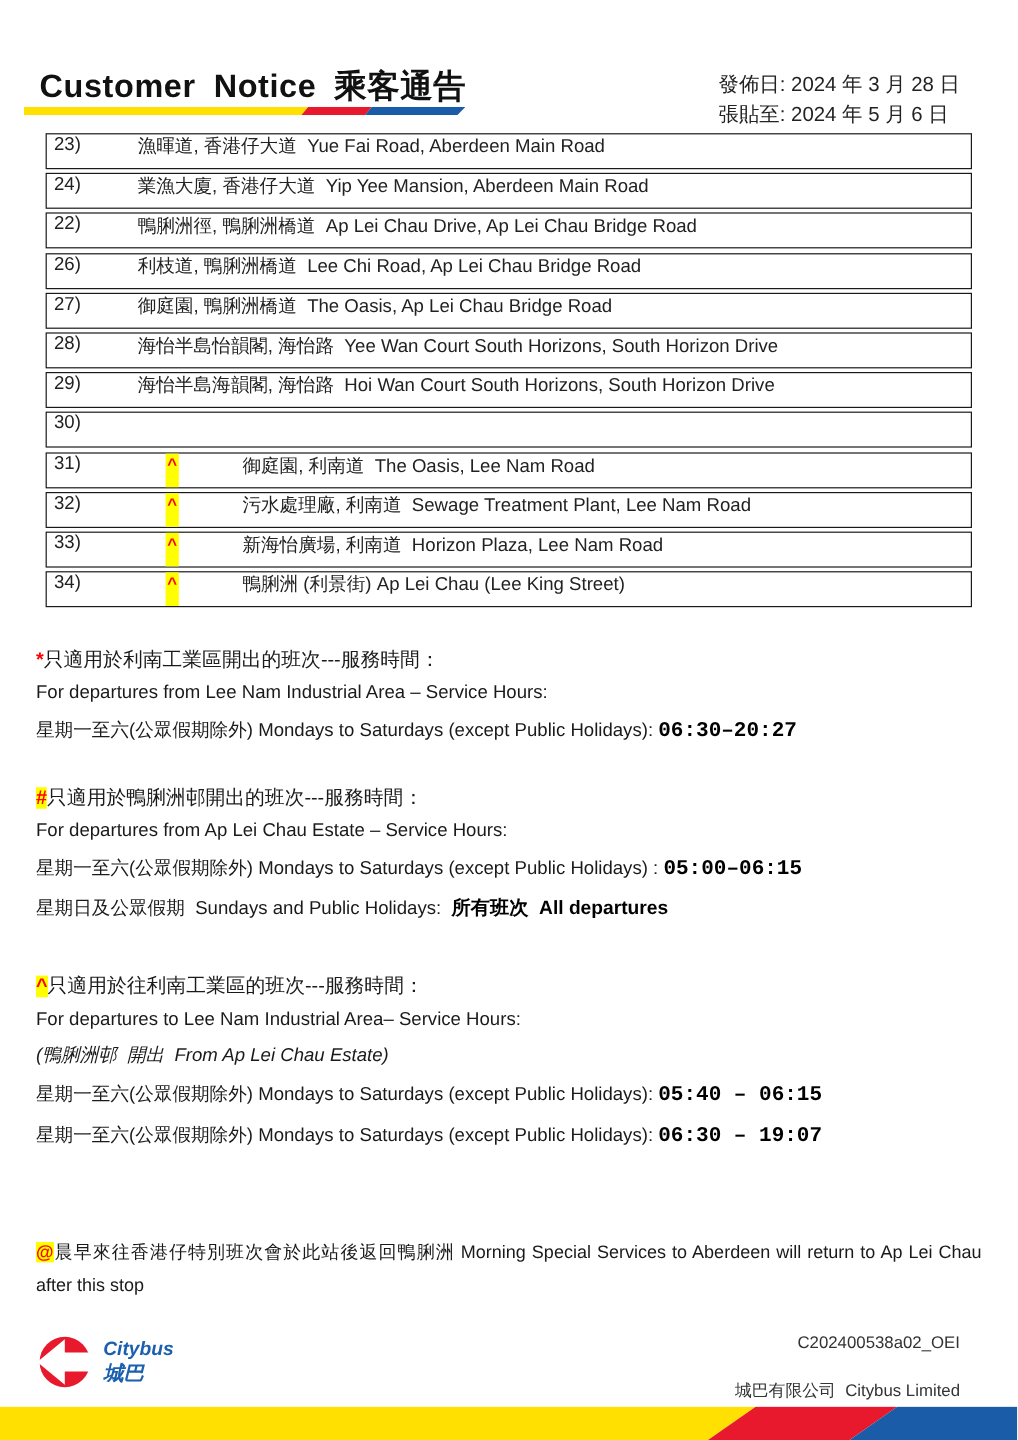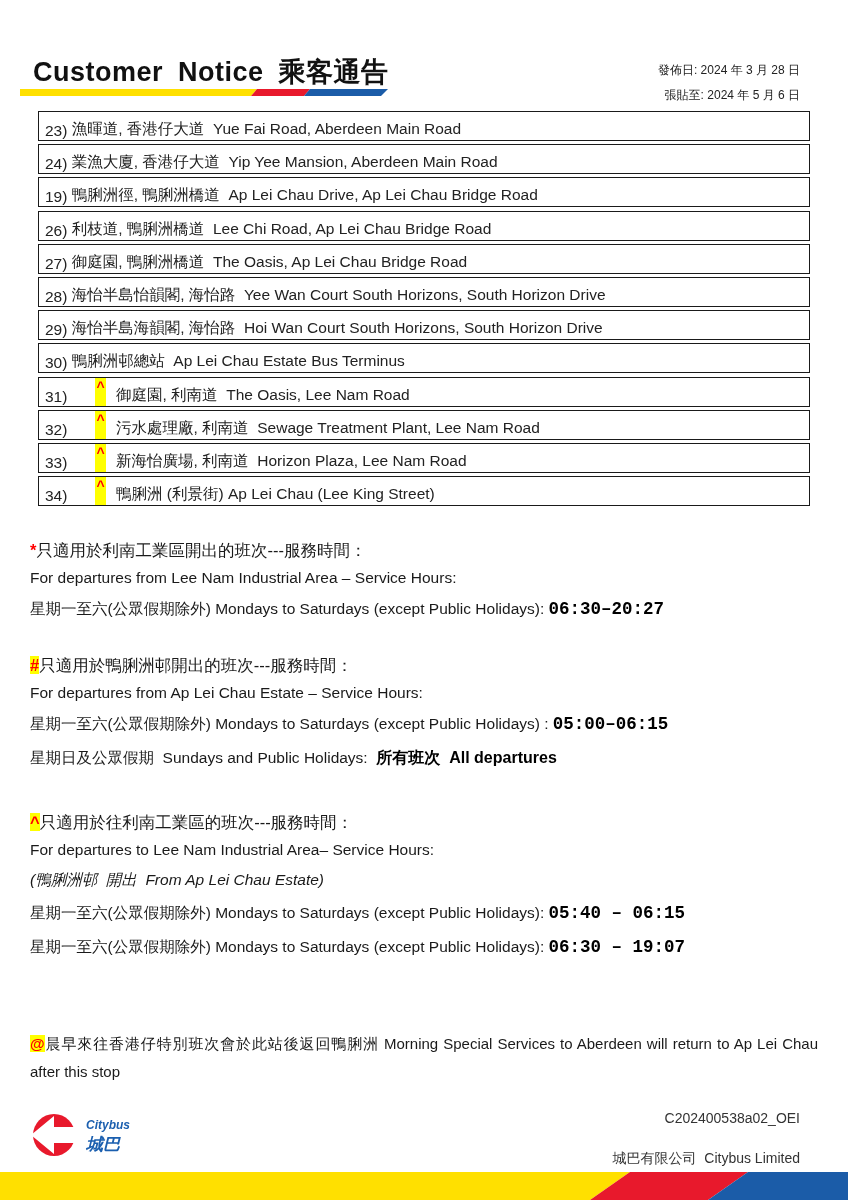--- a/index.html
+++ b/index.html
@@ -8,28 +8,28 @@
   .page { position:relative; width:848px; height:1200px; background:#fff; overflow:hidden; }
 
   
   .title { position:absolute; left:33px; top:54px; font-size:27px; font-weight:bold;
            letter-spacing:.5px; word-spacing:7px; color:#111; white-space:pre; }
   .header-stripe { position:absolute; left:20px; top:89px; width:368px; height:7px; }
   .header-stripe .seg { position:absolute; top:0; height:7px; width:100%; left:0; }
   .hs-yellow { background:#FFE000; clip-path:polygon(0 0,237px 0,231px 7px,0 7px); }
   .hs-red    { background:#E8192C; clip-path:polygon(237px 0,290px 0,284px 7px,231px 7px); }
   .hs-blue   { background:#1B5CA8; clip-path:polygon(290px 0,368px 0,361px 7px,284px 7px); }
-  .dates { position:absolute; right:48px; top:58px; text-align:right; font-size:12px;
+  .dates { position:absolute; right:48px; top:58px; font-size:17px;
            color:#222; line-height:25px; }
 
   
   .stop-table { position:absolute; left:38px; top:111px; width:772px; }
   .stop-row { display:flex; align-items:stretch; border:1.6px solid #1a1a1a;
               height:30px; margin-bottom:3.2px; background:#fff; }
-  .row-inner { display:flex; align-items:flex-end; width:100%; padding-left:6px; }
+  .row-inner { display:flex; align-items:flex-start; width:100%; padding-left:6px;gap:43px; }
   .row-num { font-size:15.5px; color:#222; white-space:pre; }
   .row-num.wide { display:inline-block; width:50px; }
   .caret-strip { align-self:stretch; width:11px; background:#FFFF00; color:#F00;
                  font-weight:bold; font-size:14px; display:flex; justify-content:center;
                  align-items:flex-start; line-height:19px; }
   .row-text { font-size:15.5px; color:#222; white-space:pre; }
   .caret-strip + .row-text { margin-left:10px; }
 
   
   .note { position:absolute; left:30px; width:788px; }
@@ -41,21 +41,21 @@
   .time { font-weight:bold; font-size:17.5px; color:#000;font-family:Liberation Mono, monospace; }
   .boldtxt { font-weight:bold; font-size:16px; color:#000; }
   .italic { font-style:italic; font-size:15.5px; line-height:32px; }
   .note-at { white-space:normal; text-align:justify; line-height:28px; font-size:15px; }
 
   
   .footer-logo { position:absolute; left:30px; top:1112px; display:flex; align-items:center; }
   .logo-emblem { width:48px; height:46px; }
   .logo-text { margin-left:8px; color:#1B5FAF; font-style:italic; font-weight:bold;
                line-height:20px; }
-  .logo-text .en { font-size:12px; }
+  .logo-text .en { font-size:16px; }
   .logo-text .zh { font-size:17px; }
   .footer-code { position:absolute; right:48px; top:1110px; font-size:14px; color:#333; }
   .footer-company { position:absolute; right:48px; top:1150px; font-size:14px; color:#333; white-space:pre-wrap; }
 
   .bottom-bar { position:absolute; left:0; top:1172px; width:848px; height:28px; }
   .bottom-bar .seg { position:absolute; inset:0; }
   .bb-yellow { background:#FFE000; clip-path:polygon(0 0,630px 0,590px 28px,0 28px); }
   .bb-red    { background:#E8192C; clip-path:polygon(630px 0,748px 0,708px 28px,590px 28px); }
   .bb-blue   { background:#1B5CA8; clip-path:polygon(748px 0,848px 0,848px 28px,708px 28px); }
 </style>
@@ -83,21 +83,21 @@
         </div>
       </div>
       <div class="stop-row">
         <div class="row-inner">
           <span class="row-num">24) </span>
           <span class="row-text">業漁大廈, 香港仔大道  Yip Yee Mansion, Aberdeen Main Road</span>
         </div>
       </div>
       <div class="stop-row">
         <div class="row-inner">
-          <span class="row-num">19) </span>
+          <span class="row-num">22) </span>
           <span class="row-text">鴨脷洲徑, 鴨脷洲橋道  Ap Lei Chau Drive, Ap Lei Chau Bridge Road</span>
         </div>
       </div>
       <div class="stop-row">
         <div class="row-inner">
           <span class="row-num">26) </span>
           <span class="row-text">利枝道, 鴨脷洲橋道  Lee Chi Road, Ap Lei Chau Bridge Road</span>
         </div>
       </div>
       <div class="stop-row">
@@ -114,21 +114,20 @@
       </div>
       <div class="stop-row">
         <div class="row-inner">
           <span class="row-num">29) </span>
           <span class="row-text">海怡半島海韻閣, 海怡路  Hoi Wan Court South Horizons, South Horizon Drive</span>
         </div>
       </div>
       <div class="stop-row">
         <div class="row-inner">
           <span class="row-num">30) </span>
-          <span class="row-text">鴨脷洲邨總站  Ap Lei Chau Estate Bus Terminus</span>
         </div>
       </div>
       <div class="stop-row">
         <div class="row-inner">
           <span class="row-num wide">31)</span>
           <span class="caret-strip">^</span>
           <span class="row-text">御庭園, 利南道  The Oasis, Lee Nam Road</span>
         </div>
       </div>
       <div class="stop-row">

